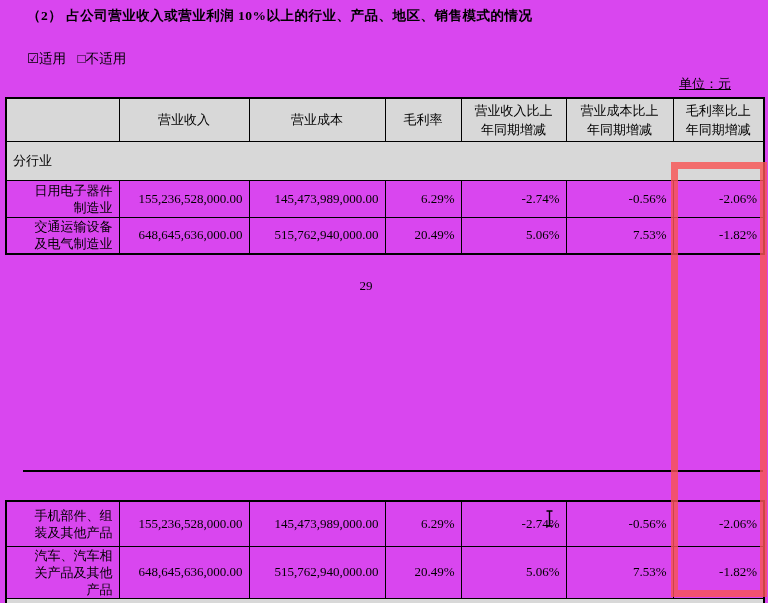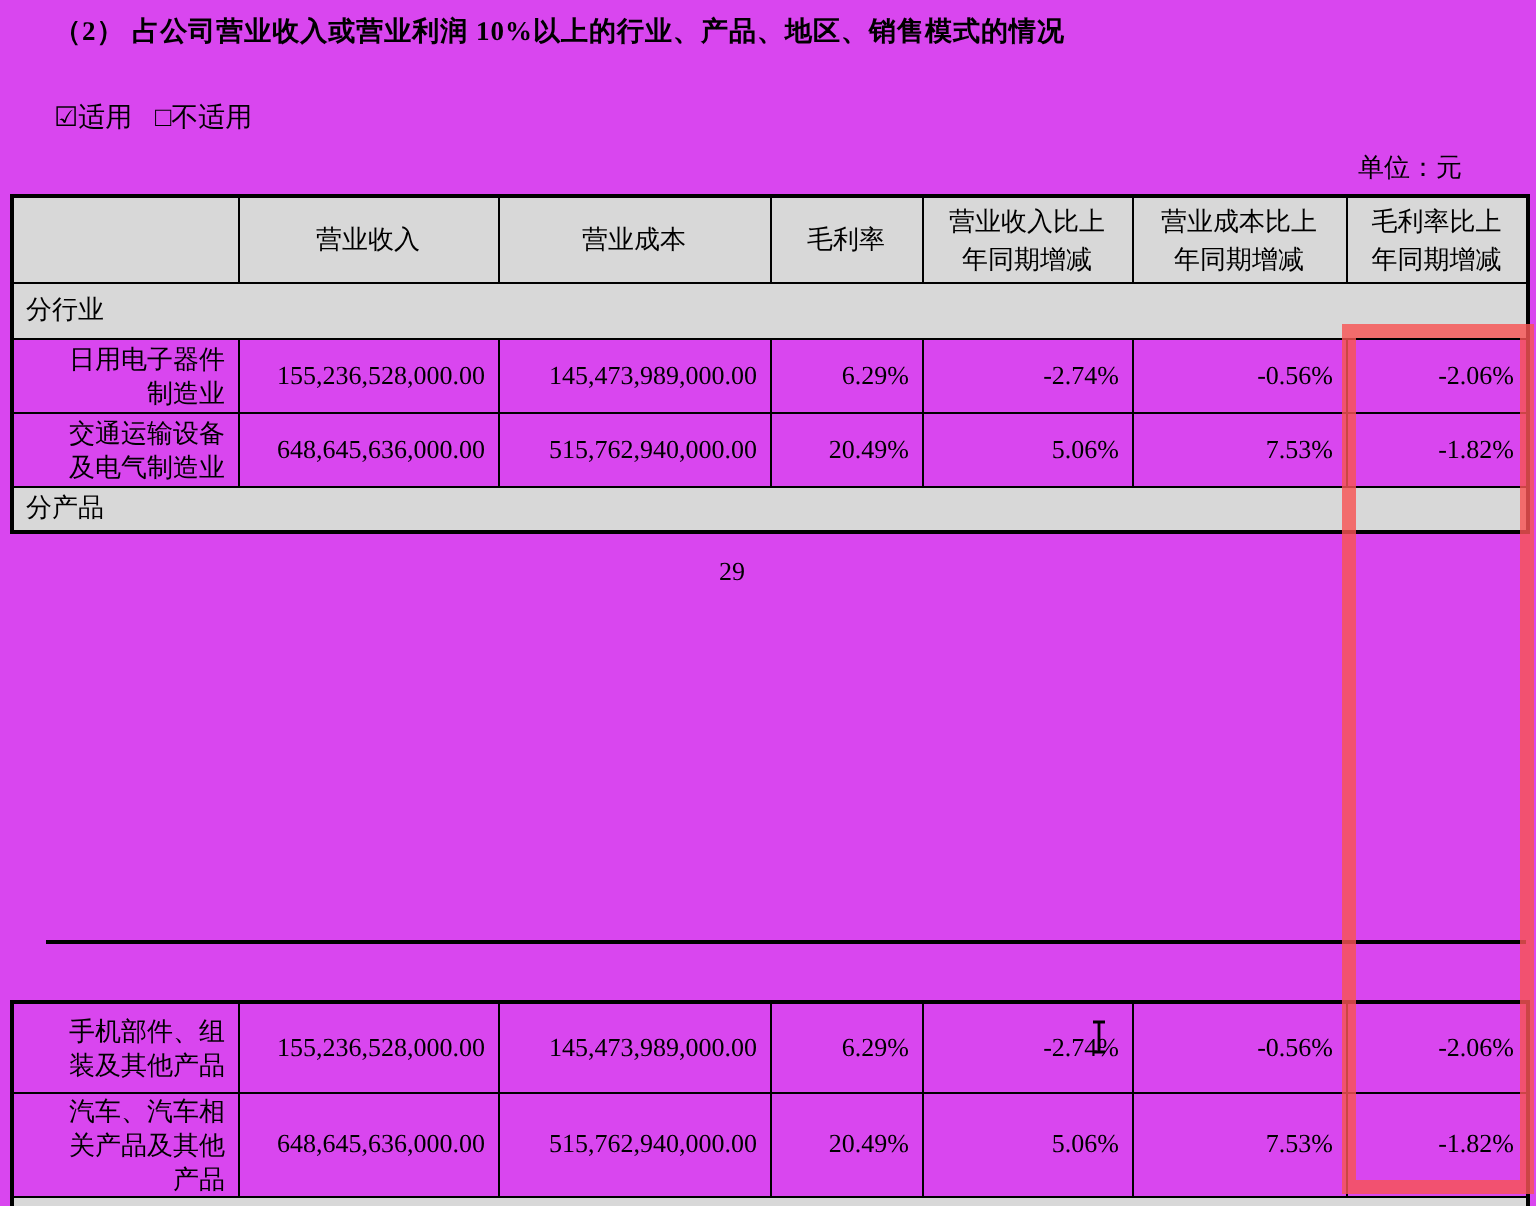--- a/index.html
+++ b/index.html
@@ -27,20 +27,21 @@
     top: 50px;
     font-size: 13.5px;
     white-space: nowrap;
   }
   .applicable-line .opt { margin-right: 8px; }
   .unit-label {
     position: absolute;
     right: 37px;
     top: 75px;
     font-size: 13px;
+    text-decoration: underline;
   }
   table.doc-table {
     position: absolute;
     left: 5px;
     border-collapse: collapse;
     table-layout: fixed;
     width: 758px;
     border: 2px solid #000;
   }
   .t1 { top: 97px; padding-left: 47px; }
@@ -130,21 +131,21 @@
       <td class="shaded header-cell">营业收入</td>
       <td class="shaded header-cell">营业成本</td>
       <td class="shaded header-cell">毛利率</td>
       <td class="shaded header-cell">营业收入比上
 年同期增减</td>
       <td class="shaded header-cell">营业成本比上
 年同期增减</td>
       <td class="shaded header-cell">毛利率比上
 年同期增减</td>
     </tr>
-    <tr style="height:28px">
+    <tr style="height:39px">
       <td class="shaded section-cell" colspan="7">分行业</td>
     </tr>
     <tr style="height:37px">
       <td class="label-cell">日用电子器件
 制造业</td>
       <td class="num">155,236,528,000.00</td>
       <td class="num">145,473,989,000.00</td>
       <td class="num">6.29%</td>
       <td class="num">-2.74%</td>
       <td class="num">-0.56%</td>
@@ -152,23 +153,20 @@
     </tr>
     <tr style="height:37px">
       <td class="label-cell">交通运输设备
 及电气制造业</td>
       <td class="num">648,645,636,000.00</td>
       <td class="num">515,762,940,000.00</td>
       <td class="num">20.49%</td>
       <td class="num">5.06%</td>
       <td class="num">7.53%</td>
       <td class="num">-1.82%</td>
-    </tr>
-    <tr style="height:23px">
-      <td class="shaded section-cell" colspan="7">分产品</td>
     </tr>
   </tbody>
     </table>
 
   <div class="page-number">29</div>
 
   <div class="page-header-rule"></div>
 
   <table class="doc-table t2">
     <colgroup>

